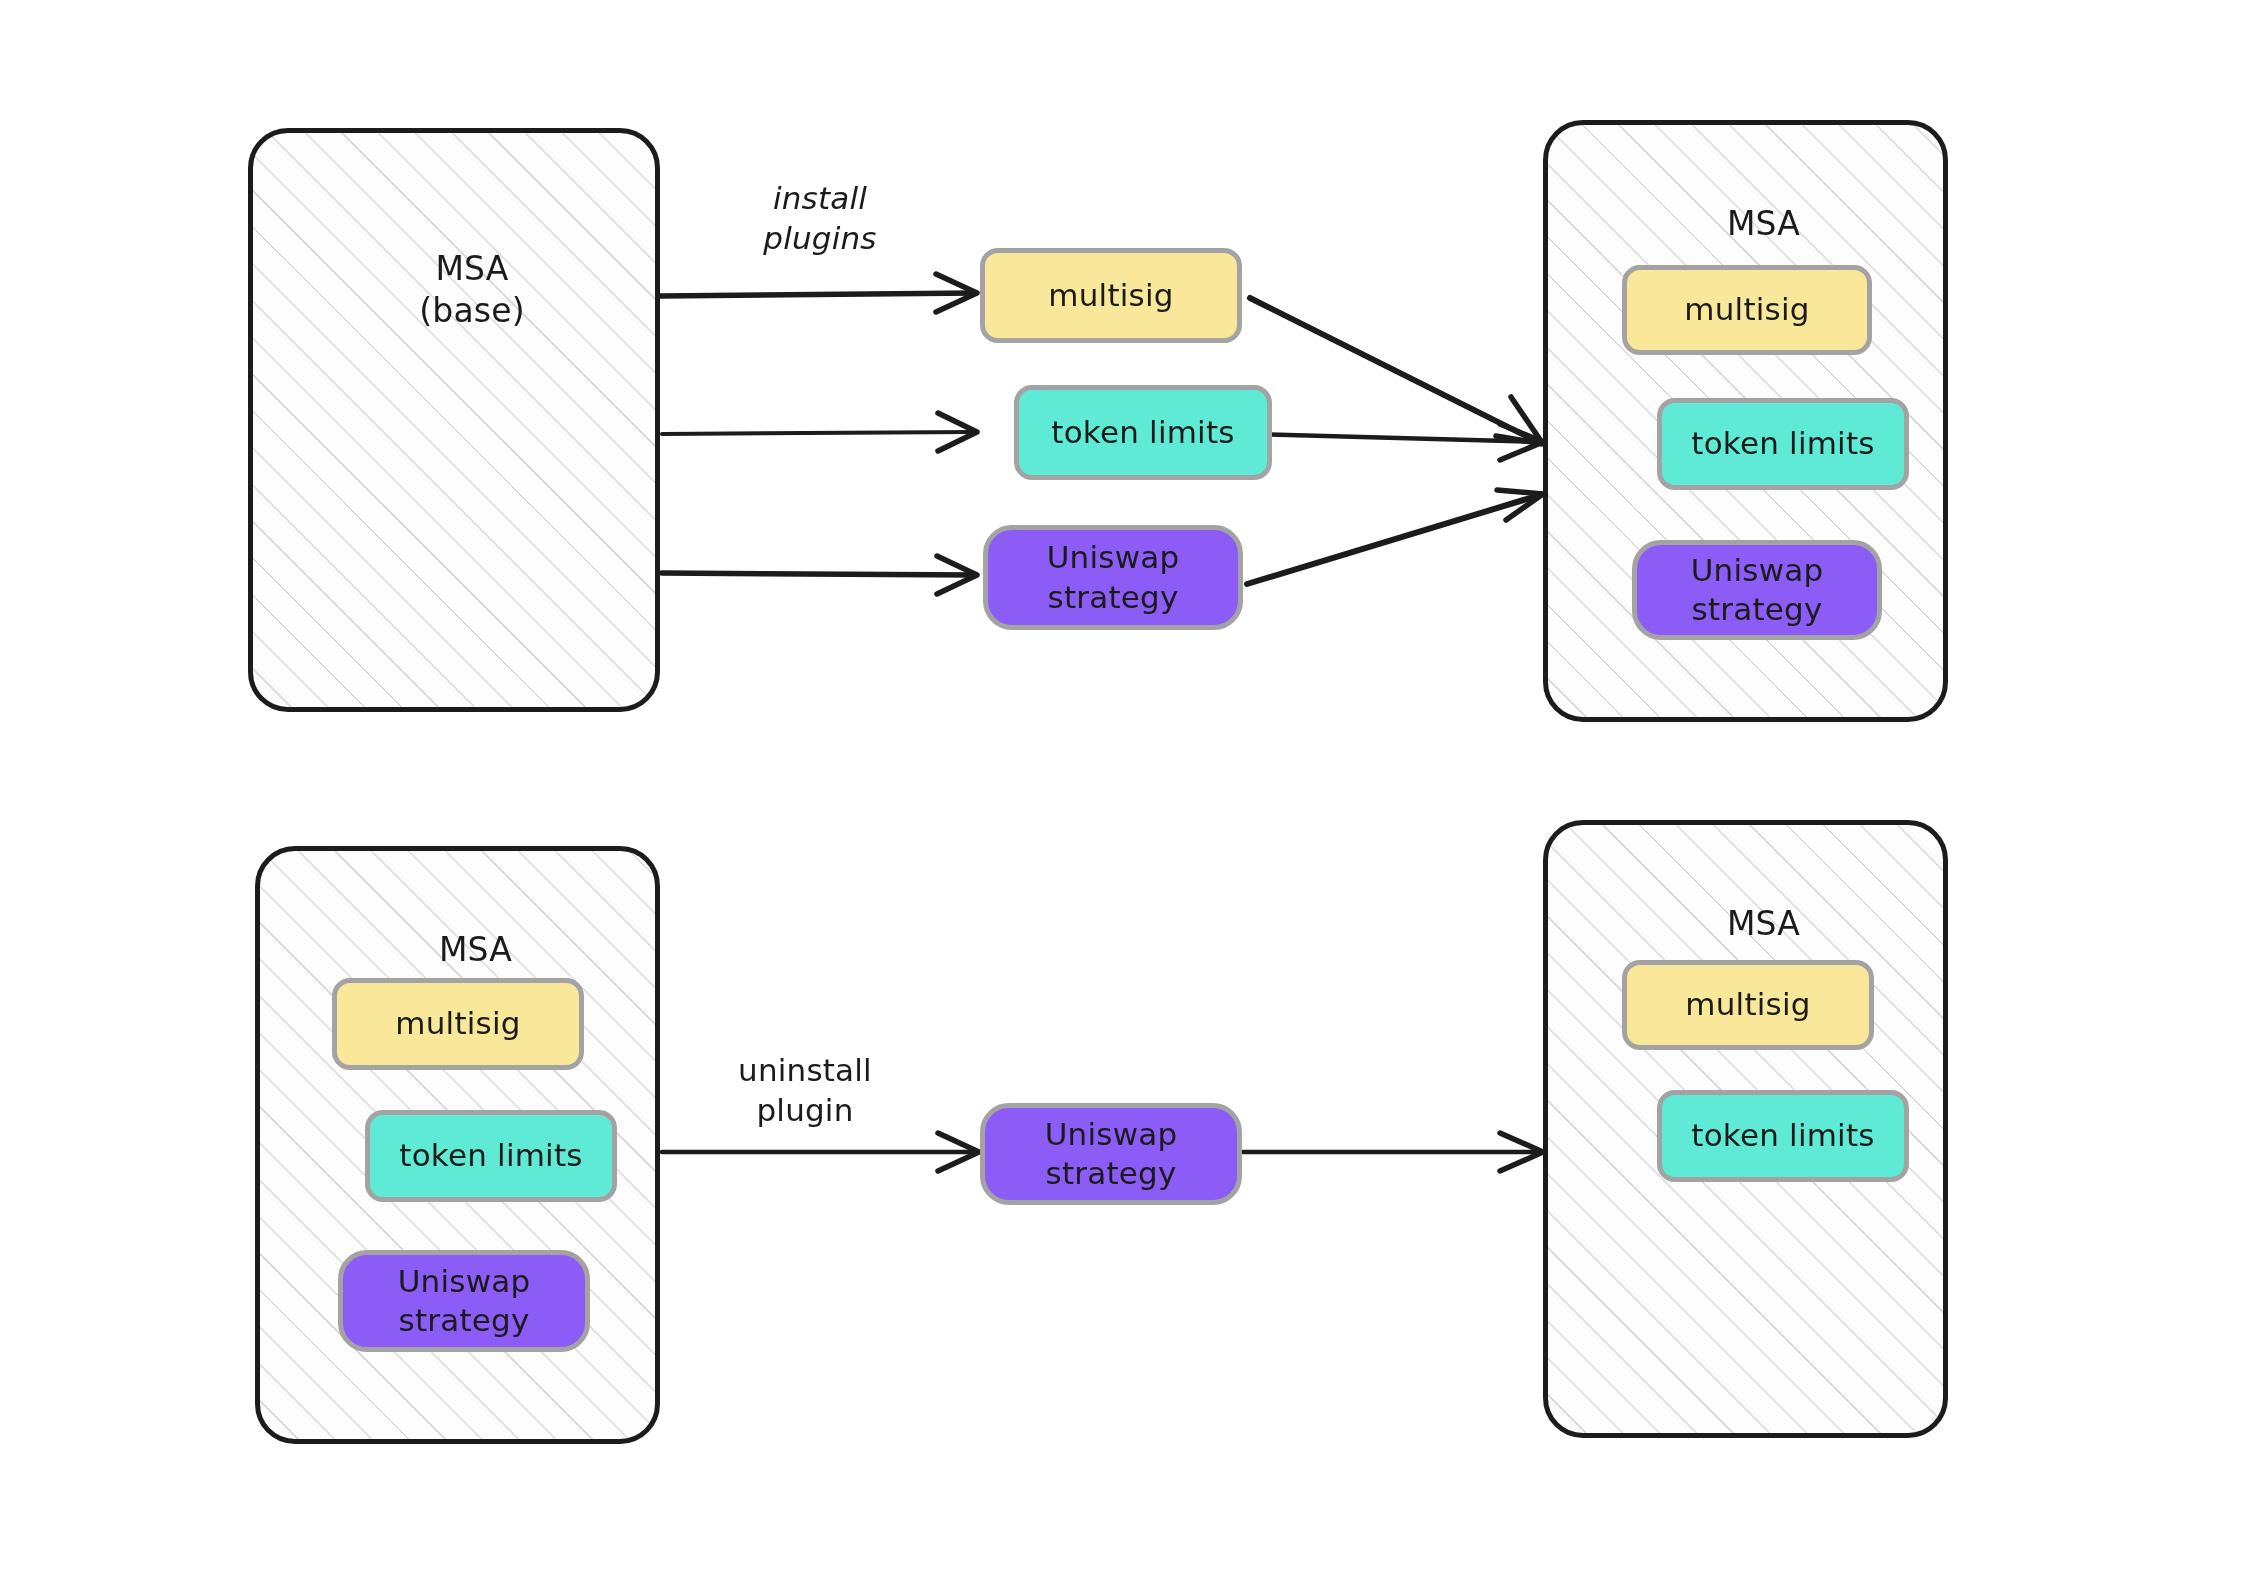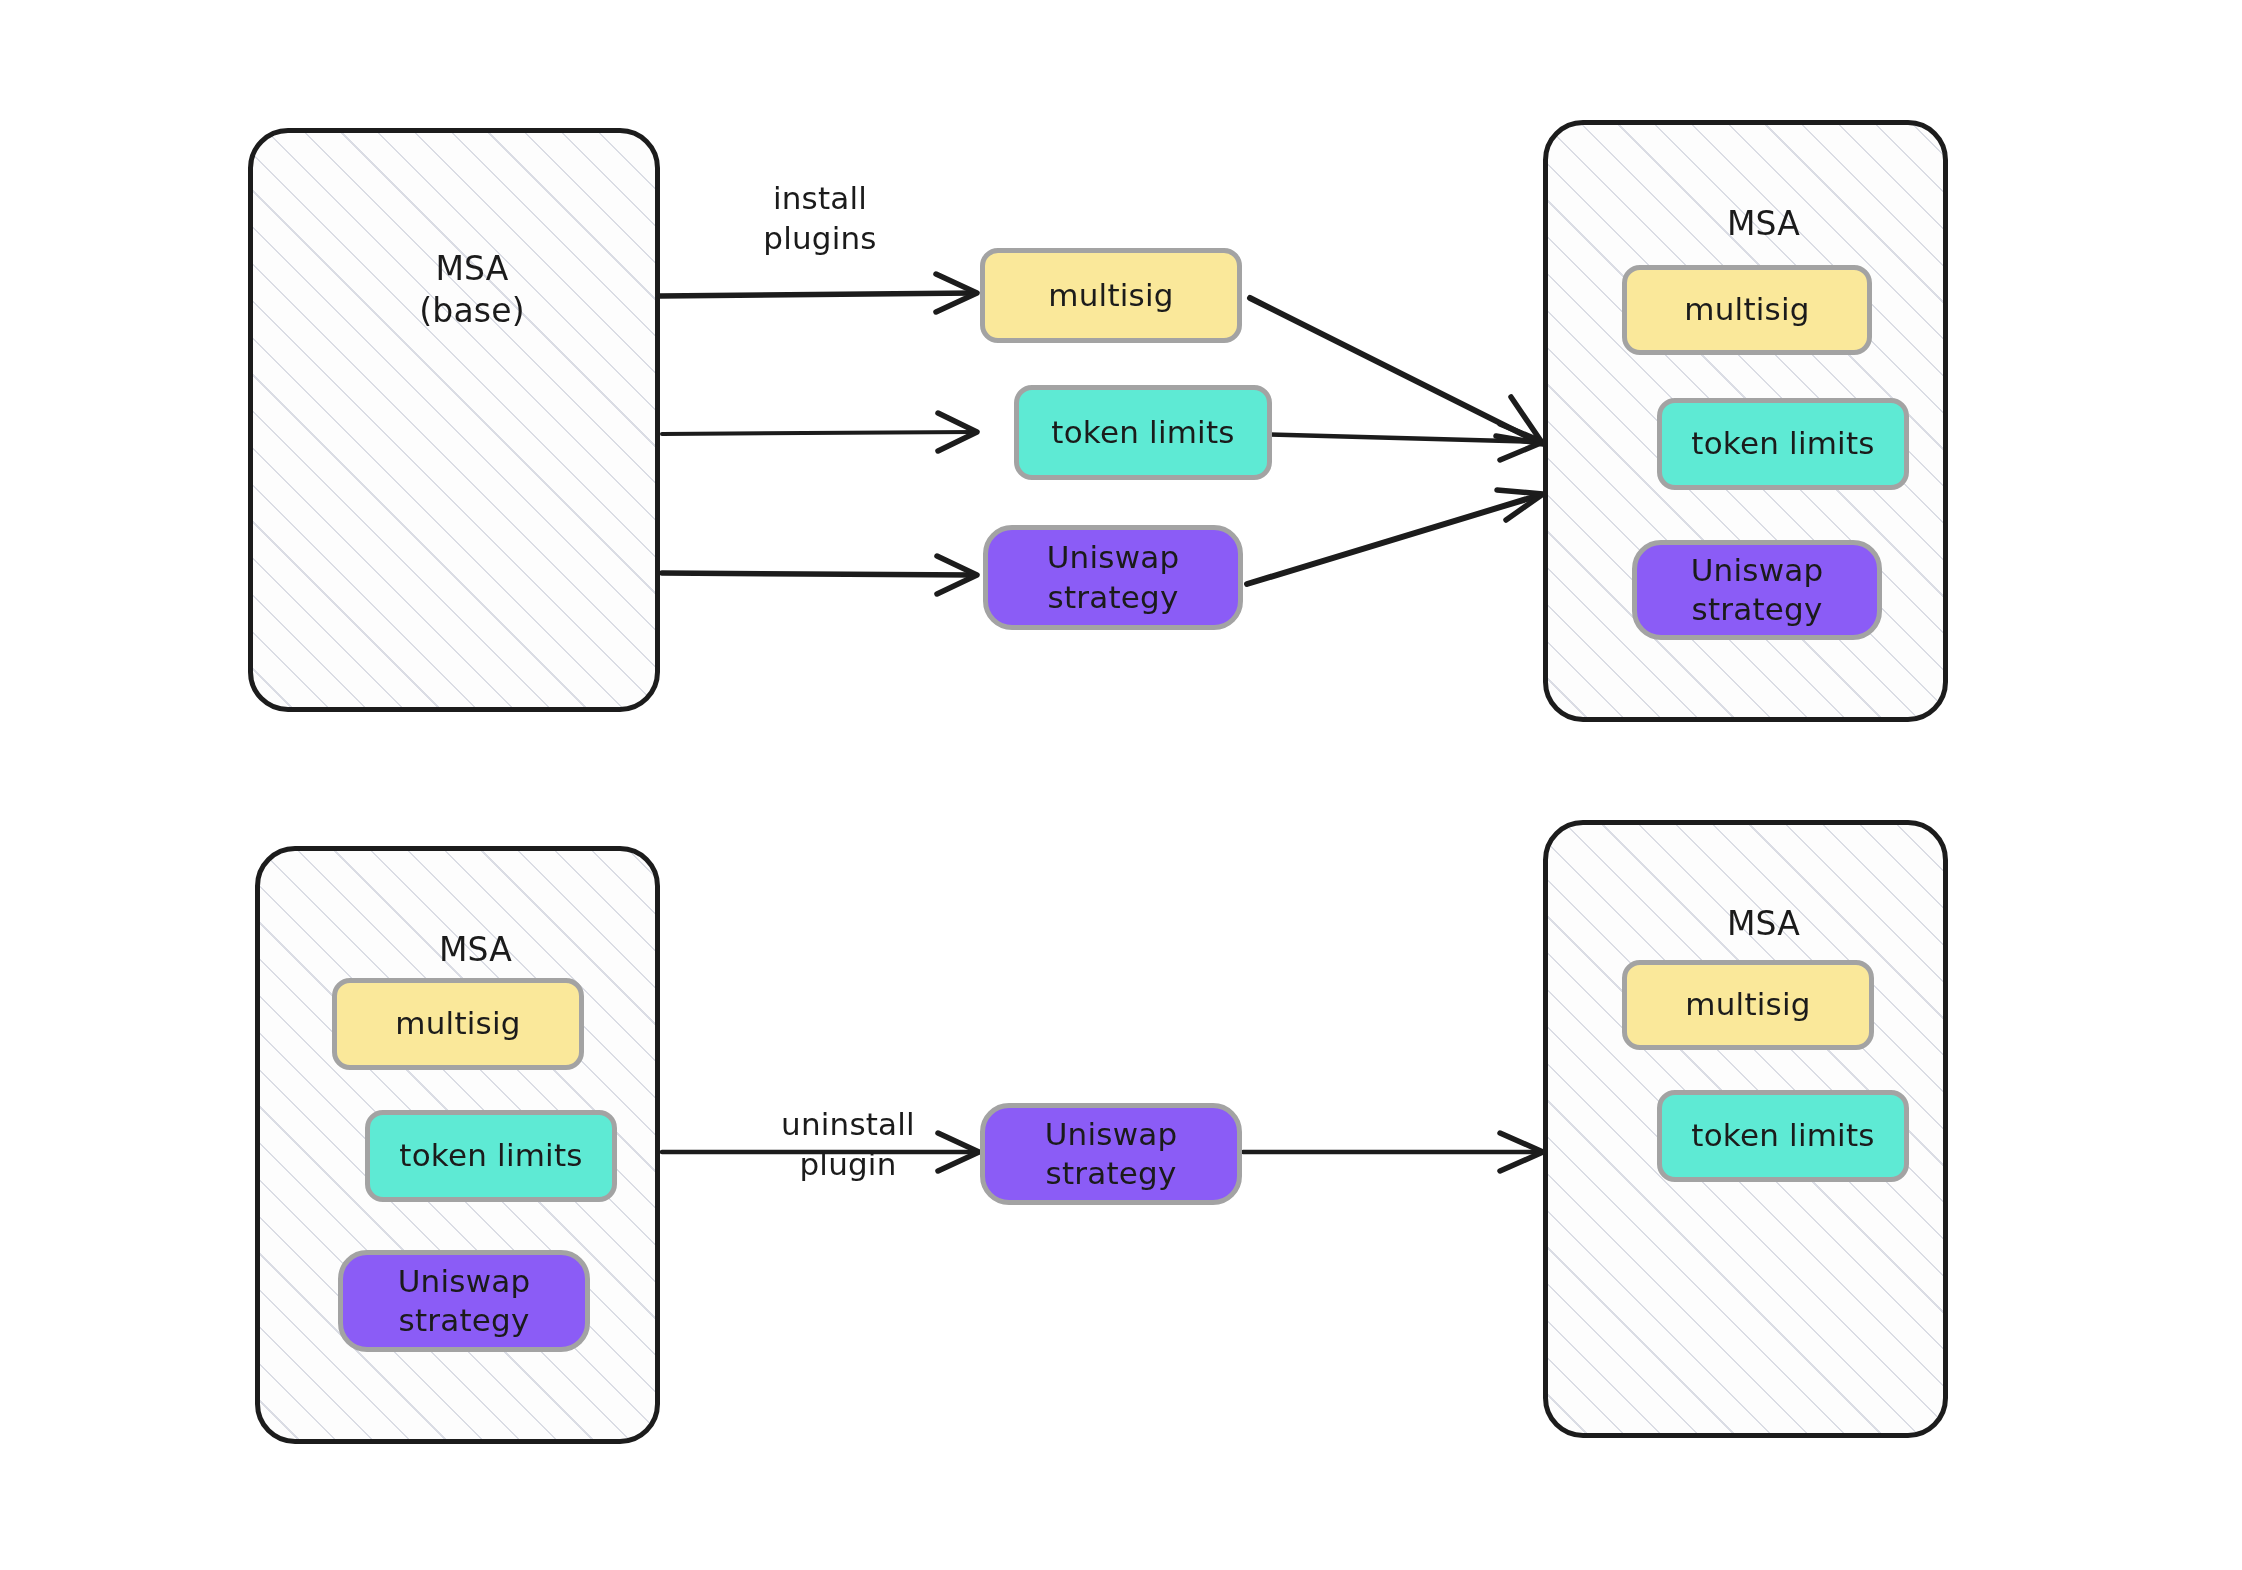--- a/index.html
+++ b/index.html
@@ -146,21 +146,21 @@
       <path d="M1243,1152 L1540,1152" stroke-width="4.5"></path>
       <path d="M1500,1133 L1543,1152 L1500,1171" stroke-width="5.5"></path>
     </g>
   </svg>
 
   <div class="msa-box" style="left:248px; top:128px; width:412px; height:584px;">
     <div class="msa-title" style="top:115px;">MSA
 (base)</div>
   </div>
 
-  <div class="edge-label" style="left:690px; top:178px; width:260px;">install
+  <div class="edge-label" style="left:690px; top:178px; width:260px;font-style:italic;">install
 plugins</div>
 
   <div class="plugin yellow" style="left:980px; top:248px; width:262px; height:95px;">
     <span>multisig</span>
   </div>
 
   <div class="plugin green" style="left:985px; top:385px; width:258px; height:95px;">
     <span>token limits</span>
   </div>
 
@@ -196,21 +196,21 @@
 
   <div class="plugin green" style="left:336px; top:1110px; width:252px; height:92px;">
     <span>token limits</span>
   </div>
 
   <div class="plugin pink" style="left:338px; top:1250px; width:252px; height:102px;">
     <span>Uniswap
 strategy</span>
   </div>
 
-  <div class="edge-label" style="left:660px; top:1104px; width:290px;padding-left:43px;">uninstall
+  <div class="edge-label" style="left:660px; top:1050px; width:290px;">uninstall
 plugin</div>
 
   <div class="plugin pink" style="left:980px; top:1103px; width:262px; height:102px;">
     <span>Uniswap
 strategy</span>
   </div>
 
   <div class="msa-box" style="left:1543px; top:820px; width:405px; height:618px;">
     <div class="msa-title" style="top:78px;">MSA</div>
   </div>

